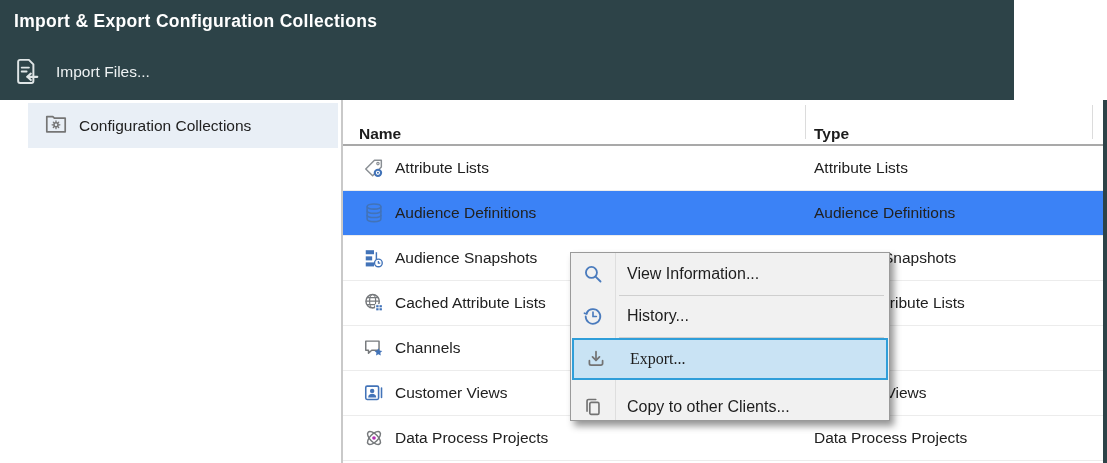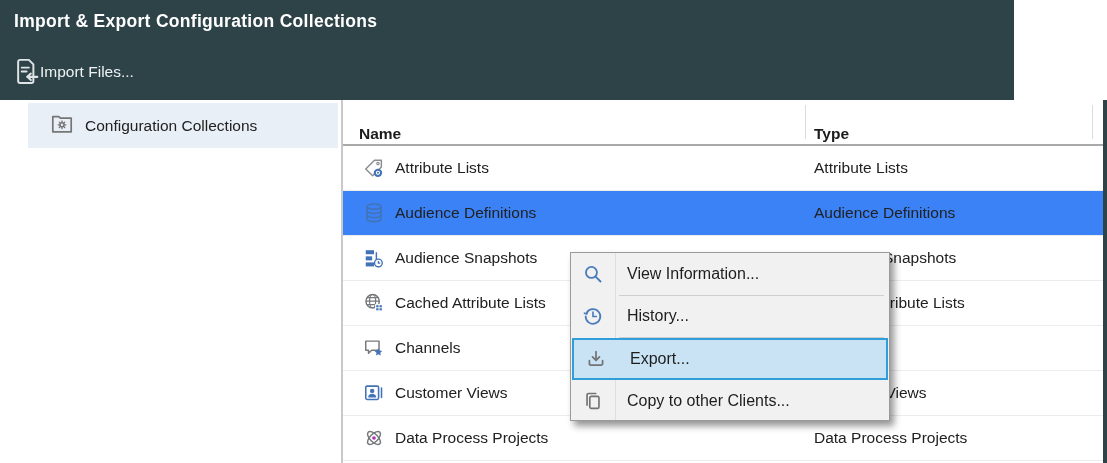--- a/index.html
+++ b/index.html
@@ -4,26 +4,26 @@
 <style>
   html,body{margin:0;padding:0;}
   body{
     width:1107px;height:463px;position:relative;overflow:hidden;
     font-family:"Liberation Sans", sans-serif;background:#ffffff;
     -webkit-font-smoothing:antialiased;
   }
   
   .appbar{position:absolute;left:0;top:0;width:1014px;height:100px;background:#2d4348;}
   .app-title{position:absolute;left:14px;top:11px;color:#ffffff;font-size:17.5px;font-weight:bold;letter-spacing:.3px;}
-  .import-btn{position:absolute;left:12px;top:55px;height:34px;display:flex;align-items:center;gap:0;color:#eef2f3;font-size:15.5px;cursor:pointer;}
+  .import-btn{position:absolute;left:12px;top:55px;height:34px;display:flex;align-items:center;gap:16px;color:#eef2f3;font-size:15.5px;cursor:pointer;}
   .import-btn svg{display:block;}
   
   .sidebar{position:absolute;left:0;top:100px;width:339px;height:363px;background:#ffffff;}
   .sidebar-item{position:absolute;left:28px;top:3px;width:310px;height:45px;background:#e9eff6;
-    display:flex;align-items:center;gap:11px;padding-left:22px;box-sizing:border-box;
+    display:flex;align-items:center;gap:11px;padding-left:16px;box-sizing:border-box;
     font-size:15.5px;color:#212121;cursor:pointer;}
   
   .tablewrap{position:absolute;left:341px;top:100px;width:766px;height:363px;box-sizing:border-box;
     border-left:2px solid #c9c9c9;background:#ffffff;}
   .thead{position:relative;height:44px;border-bottom:2px solid #a9a9a9;background:#fff;}
   .th{position:absolute;top:12px;line-height:44px;font-size:15.5px;font-weight:bold;color:#1c1c1c;cursor:pointer;}
   .th-name{left:16px;}
   .th-type{left:471px;}
   .col-div{position:absolute;top:5px;height:34px;width:1px;background:#dcdcdc;}
   .col-div.a{left:462px;} .col-div.b{left:749px;}
@@ -34,23 +34,23 @@
   .row .nm{position:absolute;left:52px;top:0;line-height:44px;font-size:15.5px;color:#212121;white-space:nowrap;}
   .row .tp{position:absolute;left:471px;top:0;line-height:44px;font-size:15.5px;color:#212121;white-space:nowrap;}
   .right-strip{position:absolute;left:1103px;top:100px;width:4px;height:363px;background:#2d4348;}
   
   .menu{position:absolute;left:570px;top:228px;width:318px;height:167px;background:#f1f1f1;
     border:1px solid #9a9a9a;box-shadow:4px 5px 7px rgba(0,0,0,.42);z-index:30;margin-top:24px;}
   .gutter-line{position:absolute;left:44px;top:0;bottom:0;width:1px;background:#dedede;}
   .mitem{position:absolute;left:0;width:100%;height:42px;cursor:pointer;}
   .mitem .micon{position:absolute;left:11px;top:10px;width:22px;height:22px;}
   .mitem .mlabel{position:absolute;left:56px;top:0;line-height:42px;font-size:16px;color:#1d1d1d;white-space:nowrap;}
-  .m0{top:0;} .m1{top:42px;} .m2{top:85px;} .m3{top:127px;height:40px;}
+  .m0{top:0;} .m1{top:42px;} .m2{top:85px;} .m3{top:133px;height:40px;}
   .mitem.hl{box-sizing:border-box;left:1px;width:316px;border:2px solid #2f9ed9;background:#c9e3f4;}
-  .mitem.hl .mlabel{line-height:38px;}
+  .mitem.hl .mlabel{line-height:38px;font-family:Liberation Serif, serif;}
   .mitem.hl .micon{top:8px;}
   .msep{position:absolute;left:48px;right:5px;height:1px;background:#cfcfcf;}
   .s0{top:42px;} .s1{top:84px;}
 </style>
 </head>
 <body>
 
 <div class="appbar">
   <div class="app-title">Import &amp; Export Configuration Collections</div>
   <div class="import-btn">

